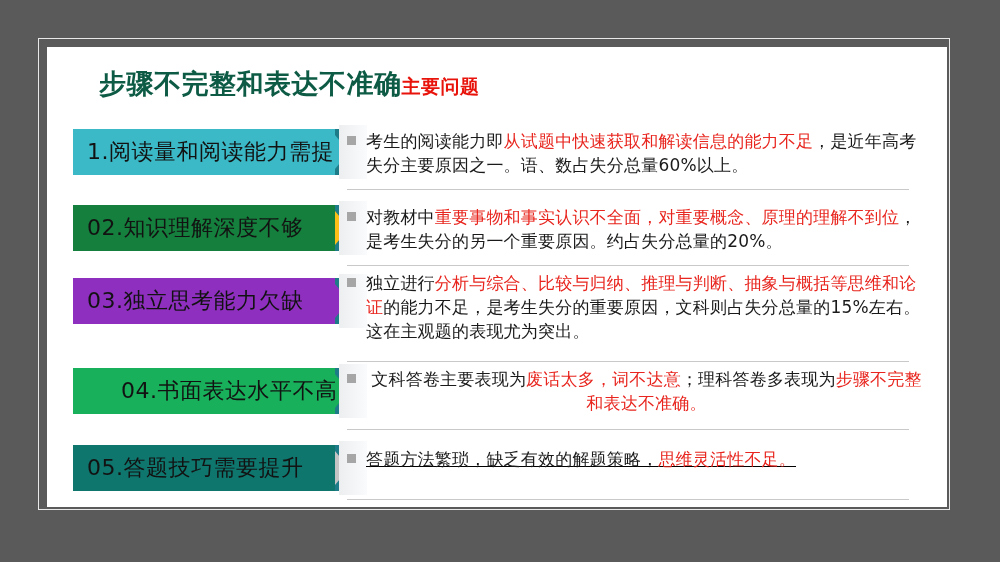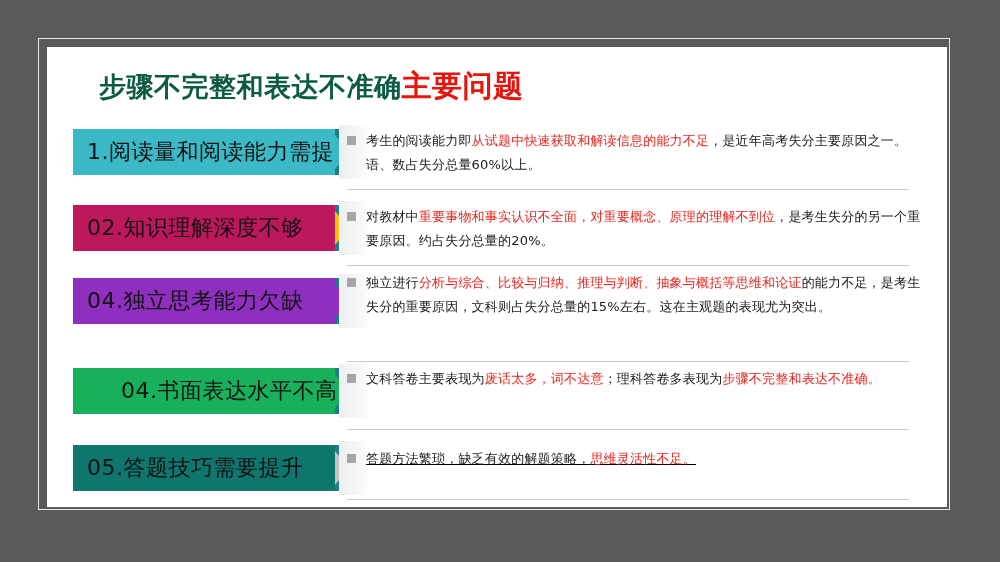--- a/index.html
+++ b/index.html
@@ -40,21 +40,21 @@
     position: absolute;
     left: 52px;
     top: 22px;
     font-size: 27px;
     font-weight: bold;
     letter-spacing: 0.5px;
     white-space: nowrap;
     line-height: 1.1;
   }
   #slide-title .t-normal { color: #0d5b44; }
-  #slide-title .t-accent { color: #e8140c; font-size: 30px; }
+  #slide-title .t-accent { color: #e8140c; font-size: 19px; }
 
   .row-sep {
     position: absolute;
     left: 300px;
     width: 562px;
     height: 1px;
     background: #c9c9c9;
   }
 
   
@@ -90,21 +90,21 @@
   }
   .bullet-sq {
     flex: 0 0 auto;
     width: 9px;
     height: 9px;
     background: #a6a6a6;
     margin-top: 7px;
     margin-right: 10px;
   }
   .body-text {
-    font-size: 13px;
+    font-size: 17px;
     line-height: 24px;
     color: #1a1a1a;
     letter-spacing: 0.2px;
   }
   .body-text .hl { color: #e8251e; }
   .panel-shade {
     position: absolute;
     left: 292px;
     width: 28px;
     background: linear-gradient(to right, #eceef0, #fafbfc);
@@ -130,36 +130,36 @@
           <span style="position: absolute; right: -14px; top: 6px; width: 0px; height: 0px; border-left: 14px solid rgb(60, 185, 198); border-top: 17px solid transparent; border-bottom: 17px solid transparent;"></span>
         </div>
       </div>
       <div class="panel-shade" style="top: 78px; height: 54px;"></div>
       <div class="body-wrap" style="top: 82px;">
         <span class="bullet-sq"></span>
         <div class="body-text"><span>考生的阅读能力即</span><span class="hl">从试题中快速获取和解读信息的能力不足</span><span>，是近年高考失分主要原因之一。语、数占失分总量60%以上。</span></div>
       </div>
       <div class="row-sep" style="top: 142px;"></div>
       <div class="label-wrap" style="top: 158px; height: 46px;">
-        <div class="label-box" style="background: #be185d; color: rgb(30, 123, 136);">
+        <div class="label-box" style="background: #15803d; color: rgb(30, 123, 136);">
           <span class="label-text">02.知识理解深度不够</span>
           <span style="position: absolute; right: -14px; top: 0px; width: 0px; height: 0px; border-left: 14px solid rgb(30, 123, 136); border-bottom: 23px solid transparent; border-top: 0px solid transparent;"></span>
           <span style="position: absolute; right: -14px; bottom: 0px; width: 0px; height: 0px; border-left: 14px solid rgb(30, 123, 136); border-top: 23px solid transparent; border-bottom: 0px solid transparent;"></span>
           <span style="position: absolute; right: -14px; top: 6px; width: 0px; height: 0px; border-left: 14px solid rgb(252, 191, 24); border-top: 17px solid transparent; border-bottom: 17px solid transparent;"></span>
         </div>
       </div>
       <div class="panel-shade" style="top: 154px; height: 54px;"></div>
       <div class="body-wrap" style="top: 158px;">
         <span class="bullet-sq"></span>
         <div class="body-text"><span>对教材中</span><span class="hl">重要事物和事实认识不全面，对重要概念、原理的理解不到位</span><span>，是考生失分的另一个重要原因。约占失分总量的20%。</span></div>
       </div>
       <div class="row-sep" style="top: 218px;"></div>
       <div class="label-wrap" style="top: 231px; height: 46px;">
         <div class="label-box" style="background: rgb(143, 47, 192); color: rgb(30, 123, 136);">
-          <span class="label-text">04.独立思考能力欠缺</span>
+          <span class="label-text">03.独立思考能力欠缺</span>
           <span style="position: absolute; right: -14px; top: 0px; width: 0px; height: 0px; border-left: 14px solid rgb(30, 123, 136); border-bottom: 23px solid transparent; border-top: 0px solid transparent;"></span>
           <span style="position: absolute; right: -14px; bottom: 0px; width: 0px; height: 0px; border-left: 14px solid rgb(30, 123, 136); border-top: 23px solid transparent; border-bottom: 0px solid transparent;"></span>
           <span style="position: absolute; right: -14px; top: 6px; width: 0px; height: 0px; border-left: 14px solid rgb(143, 47, 192); border-top: 17px solid transparent; border-bottom: 17px solid transparent;"></span>
         </div>
       </div>
       <div class="panel-shade" style="top: 227px; height: 54px;"></div>
       <div class="body-wrap" style="top: 224px;">
         <span class="bullet-sq"></span>
         <div class="body-text"><span>独立进行</span><span class="hl">分析与综合、比较与归纳、推理与判断、抽象与概括等思维和论证</span><span>的能力不足，是考生失分的重要原因，文科则占失分总量的15%左右。这在主观题的表现尤为突出。</span></div>
       </div>

